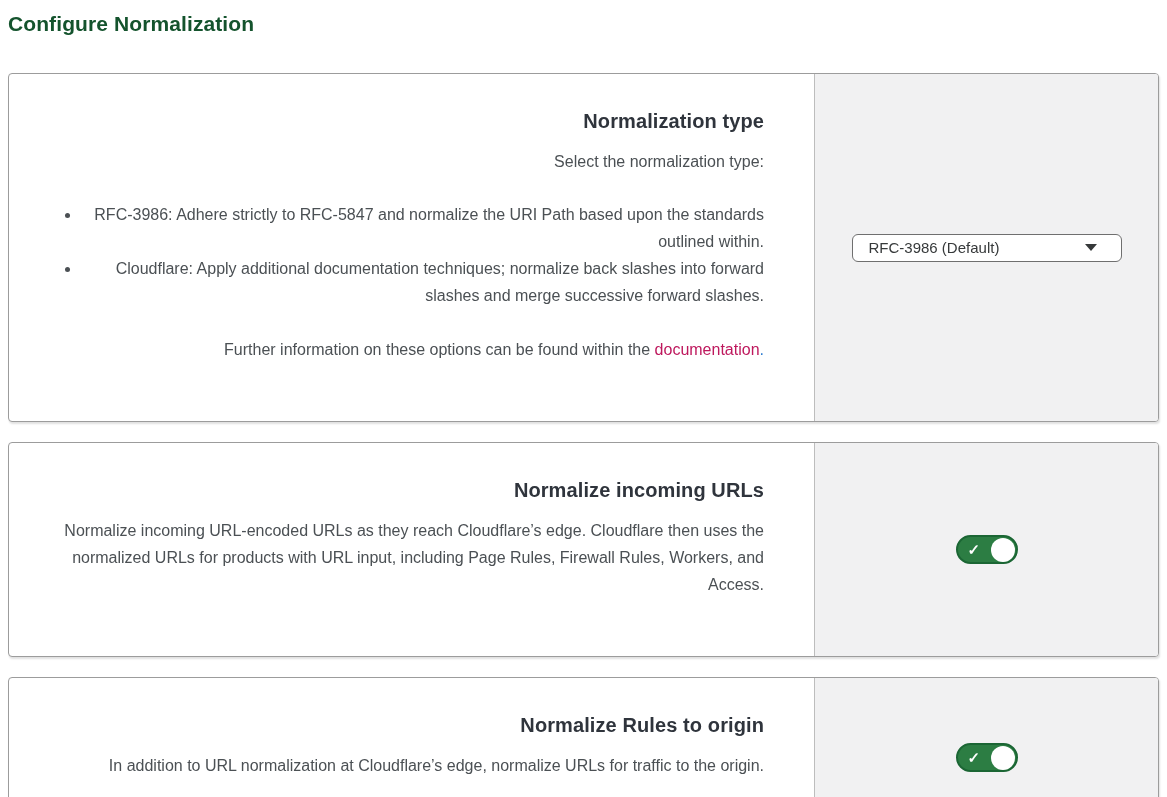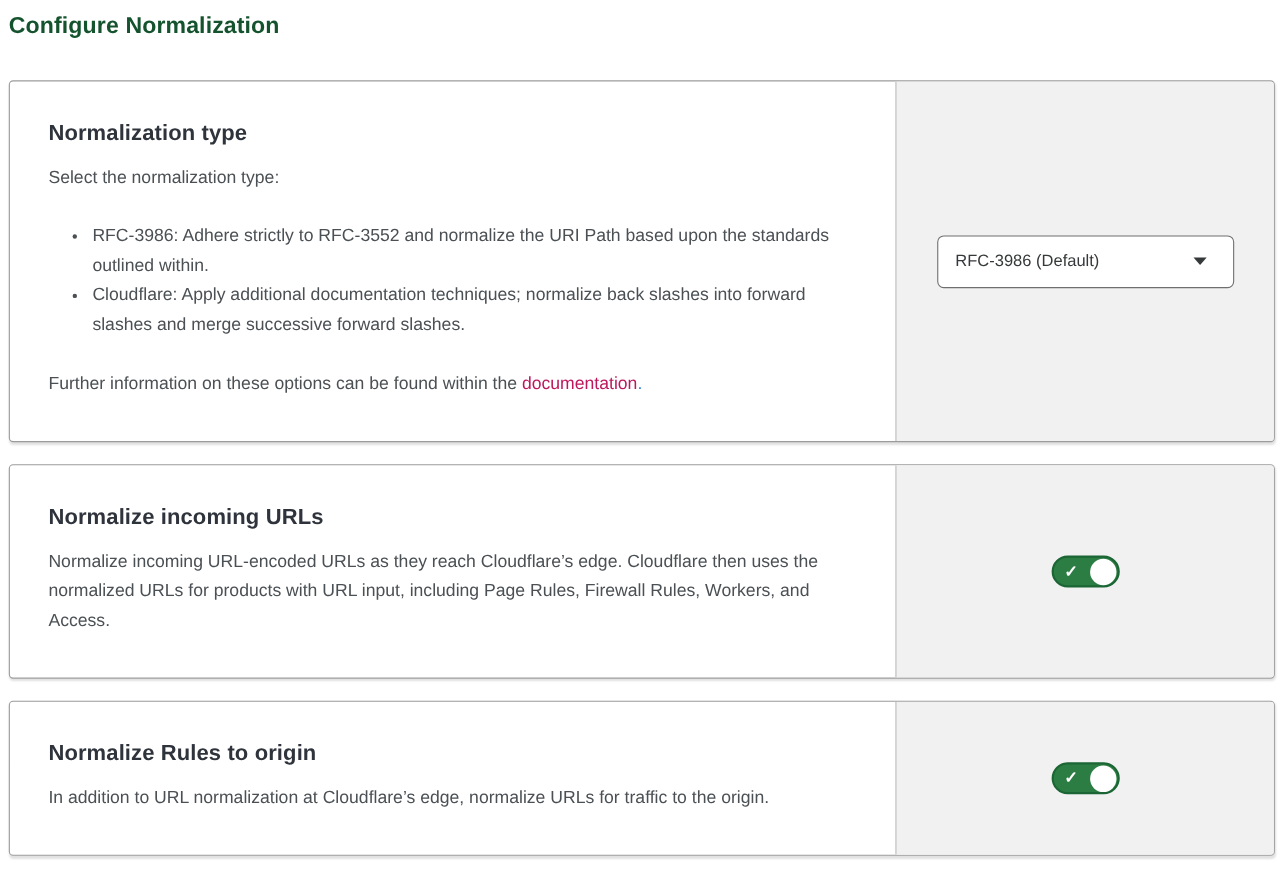--- a/index.html
+++ b/index.html
@@ -24,21 +24,22 @@
     border: 1px solid #9c9c9c;
     border-radius: 4px;
     background: #ffffff;
     box-shadow: 1px 2px 2px rgba(0,0,0,0.12);
     overflow: hidden;
   }
   .card-first { margin-top: 37px; }
   .card + .card { margin-top: 20px; }
   .card-main {
     flex: 1 1 auto;
-    padding: 36px 50px 38px 35px;
+    padding: 36px 50px 58px 35px;
+    text-align: right;
   }
   .card-aside {
     flex: 0 0 344px;
     background: #f1f1f2;
     border-left: 1px solid #bdbdbd;
     display: flex;
     align-items: center;
     justify-content: center;
   }
   .card-heading {
@@ -68,21 +69,21 @@
   .doc-link {
     color: #be185d;
     text-decoration: none;
     cursor: pointer;
   }
   .link-period { color: #2e7dd1; }
 
   
   .select-control {
     width: 270px;
-    height: 48px;
+    height: 28px;
     background: #ffffff;
     border: 1px solid #6f6f6f;
     border-radius: 6px;
     display: flex;
     align-items: center;
     justify-content: space-between;
     padding: 0 24px 0 16px;
     cursor: pointer;
     font-family: "Liberation Sans", sans-serif;
   }
@@ -134,21 +135,21 @@
 </head>
 <body>
 
 <h1 class="page-title">Configure Normalization</h1>
 
 <section class="card card-first">
   <div class="card-main">
     <h2 class="card-heading">Normalization type</h2>
     <p class="body-text intro">Select the normalization type:</p>
     <ul class="bullet-list">
-      <li>RFC-3986: Adhere strictly to RFC-3552 and normalize the URI Path based upon the standards outlined within.</li>
+      <li>RFC-3986: Adhere strictly to RFC-5847 and normalize the URI Path based upon the standards outlined within.</li>
       <li>Cloudflare: Apply additional documentation techniques; normalize back slashes into forward slashes and merge successive forward slashes.</li>
     </ul>
     <p class="body-text"><span>Further information on these options can be found within the </span><a class="doc-link" href="#">documentation</a><span class="link-period">.</span></p>
   </div>
   <div class="card-aside">
     <div class="select-control" role="button">
       <span class="select-value">RFC-3986 (Default)</span>
       <span class="chevron-down"></span>
     </div>
   </div>

